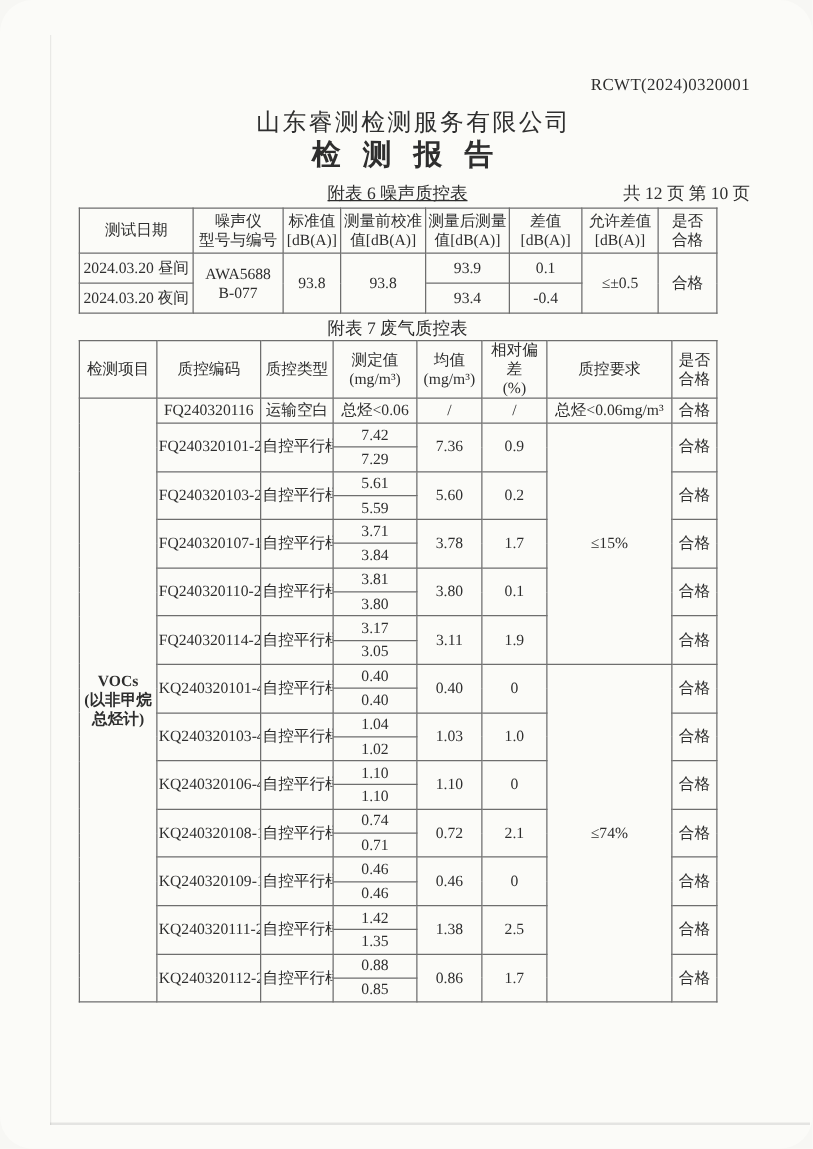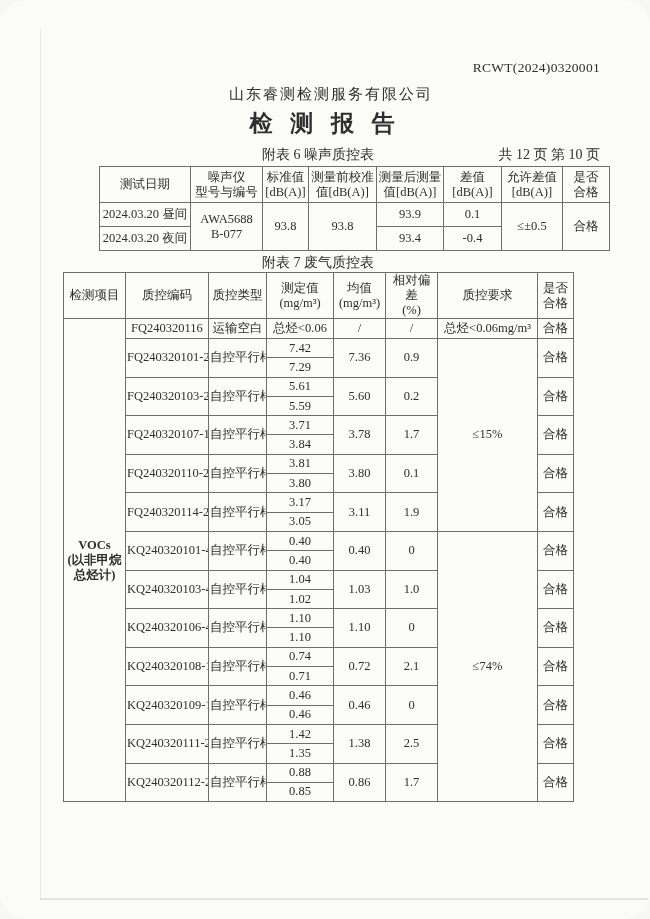--- a/index.html
+++ b/index.html
@@ -6,34 +6,34 @@
   body{
     width:650px;height:919px;position:relative;overflow:hidden;
     background:#f7f7f4;
     font-family:"Liberation Serif","DejaVu Serif",serif;
     color:#2e2e2e;
   }
   .page{position:absolute;inset:0;background:#fbfbf8;border-radius:26px;}
   .edge-left{position:absolute;left:40px;top:28px;width:1px;height:872px;background:rgba(110,110,110,.12);}
   .edge-bottom{position:absolute;left:40px;top:898px;width:608px;height:2px;background:rgba(110,110,110,.16);}
   .report-no{position:absolute;top:60px;right:50px;font-size:13.5px;letter-spacing:.3px;}
-  .company{position:absolute;top:85px;left:0;right:0;text-align:center;font-size:15px;letter-spacing:2px;padding-left:12px;}
+  .company{position:absolute;top:85px;left:0;right:0;text-align:center;font-size:19px;letter-spacing:2px;padding-left:12px;}
   .doc-title{position:absolute;top:108px;left:0;right:0;text-align:center;font-size:23px;font-weight:bold;letter-spacing:6px;}
-  .caption1{position:absolute;top:146px;left:63px;width:510px;text-align:center;font-size:14px;}
+  .caption1{position:absolute;top:146px;left:63px;width:510px;text-align:center;font-size:14px;text-decoration:underline;}
   .pagination{position:absolute;top:146px;right:50px;font-size:14px;}
   .caption2{position:absolute;top:254px;left:63px;width:510px;text-align:center;font-size:14px;}
 
   table{border-collapse:collapse;table-layout:fixed;}
   td,th{
     border:1px solid #6e6e6e;text-align:center;vertical-align:middle;
     font-weight:normal;padding:0 1px;font-size:12.5px;line-height:1.2;
     white-space:nowrap;overflow:hidden;
   }
   .ml{white-space:pre-line;}
-  #noise-table{position:absolute;top:166px;left:63px;width:510px;height:84px;margin-left:36px;}
+  #noise-table{position:absolute;top:166px;left:63px;width:510px;height:84px;}
   #noise-table tr.hdr{height:36px;}
   #noise-table tr.dat{height:24px;}
   #gas-table{position:absolute;top:272px;left:63px;width:510px;height:521px;}
   #gas-table tr.hdr{height:38px;}
   #gas-table tr.blank{height:20px;}
   #gas-table tr.sub{height:19.3px;}
   .item{font-size:12.5px;font-weight:bold;}
 </style>
 </head>
 <body>

